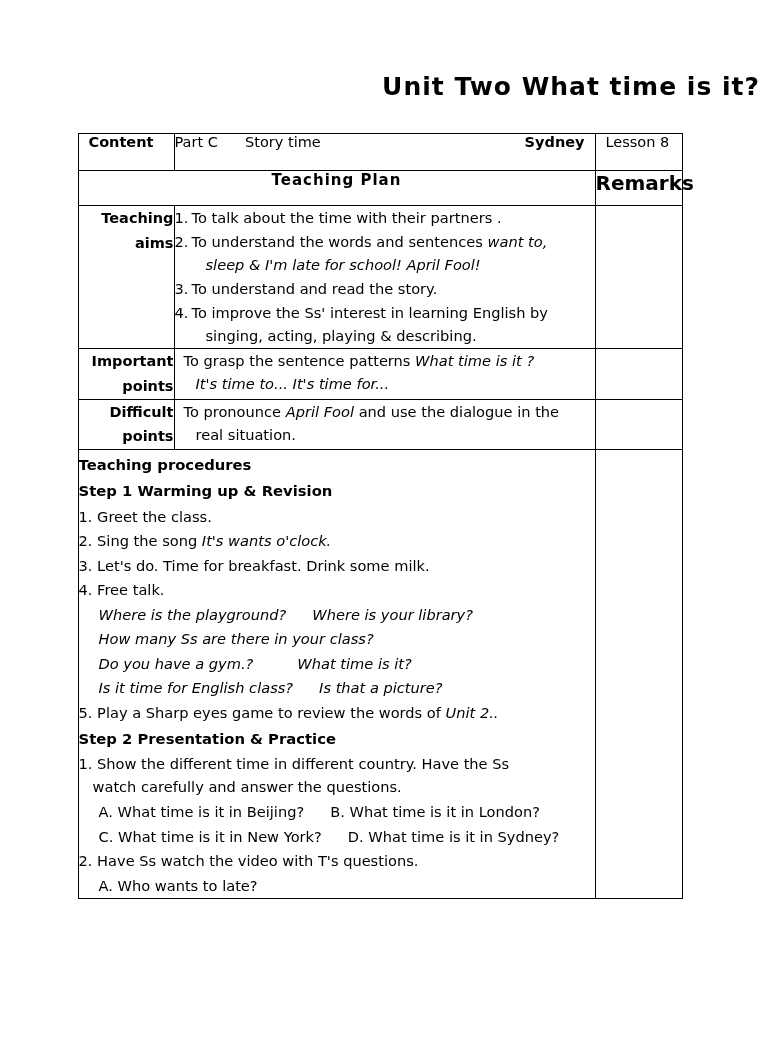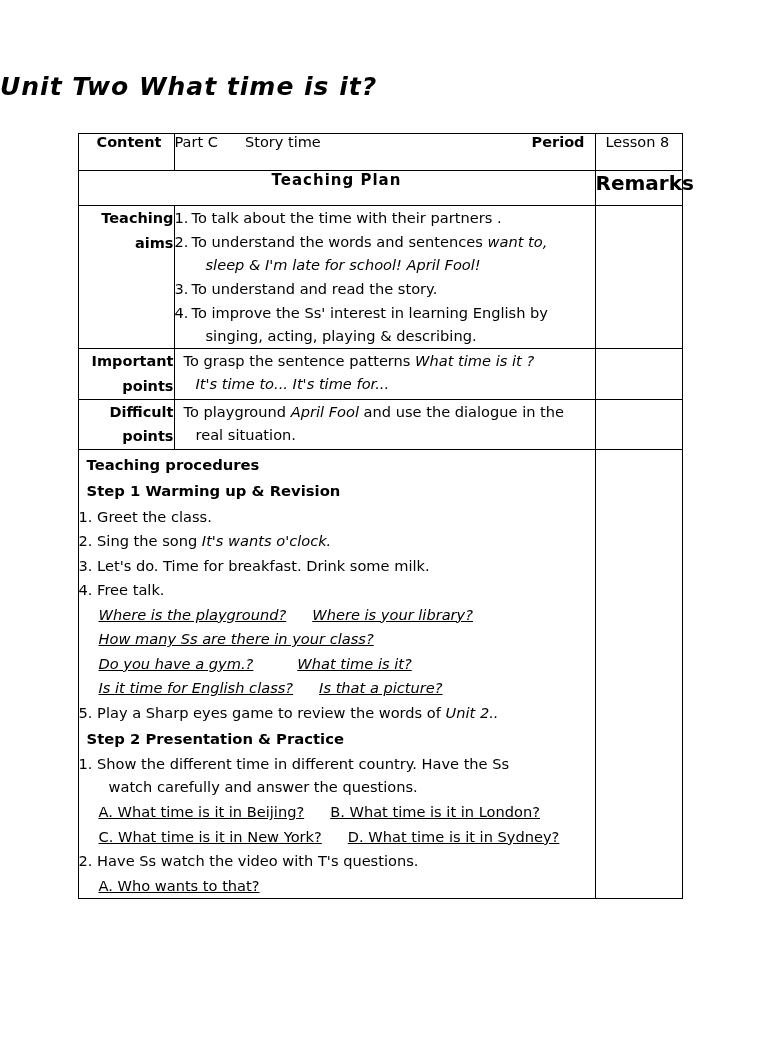--- a/index.html
+++ b/index.html
@@ -14,28 +14,27 @@
     color: #000;
     position: relative;
     overflow: hidden;
   }
   .page {
     width: 760px;
     height: 1043px;
     position: relative;
   }
   .doc-title {
-    text-align: left;
+    text-align: right;
     font-size: 25px;
     font-weight: bold;
     letter-spacing: 1px;
     margin-top: 72px;
     margin-bottom: 0;
     font-family: "DejaVu Sans", sans-serif;
-    font-style: italic;
   }
   table.lesson {
     border-collapse: collapse;
     width: 604px;
     margin: 32px auto 0 auto;
     table-layout: fixed;
   }
   table.lesson td {
     border: 1px solid #000;
     vertical-align: top;
@@ -52,21 +51,21 @@
     line-height: 1.7;
   }
   .ital {
     font-style: italic;
   }
   .row1 td {
     height: 36px;
     vertical-align: middle;
   }
   .row1 .c1 {
-    padding-left: 18px;
+    padding-left: 10px;
     font-size: 14.5px;
   }
   .row1 .c1 .lbl {
     font-weight: bold;
     margin-right: 10px;
   }
   .row1 .c2 {
     text-align: right;
     padding-right: 10px;
     font-size: 14.5px;
@@ -105,24 +104,24 @@
   .li > .num {
     position: absolute;
     left: 0;
     top: 0;
   }
   .aims-cell { padding: 9px 6px 9px 9px; }
   .proc-cell { padding: 8px 8px 8px 10px; }
   .step-head {
     font-weight: bold;
     font-size: 14.8px;
-    margin: 3px 0 2px 8px;
+    margin: 3px 0 2px 0;
   }
   .proc-line { margin-bottom: 1.5px; }
-  .indent1 { padding-left: 20px; text-decoration: underline; }
+  .indent1 { padding-left: 20px; }
   .spacer-wide { display: inline-block; width: 26px; }
   .spacer-med { display: inline-block; width: 18px; }
 </style>
 </head>
 <body>
 
 <div class="page">
 
   <div class="doc-title">Unit Two   What time is it?</div>
 
@@ -138,21 +137,21 @@
       <td class="c1" colspan="1">
         <span class="lbl">Content</span>
       </td>
       <td class="c2">
         <div style="display:flex; align-items:flex-start; justify-content:space-between;">
           <div style="text-align:left;">
             <span>Part C</span>
             <span class="spacer-med"></span>
             <span>Story time</span>
           </div>
-          <div class="lbl">Period</div>
+          <div class="lbl">Sydney</div>
         </div>
       </td>
       <td class="c3">
         <span>Lesson 8</span>
       </td>
     </tr>
 
     <tr class="row2">
       <td class="plan" colspan="2">Teaching   Plan</td>
       <td class="remarks" rowspan="1">Remarks</td>
@@ -200,21 +199,21 @@
       <td></td>
     </tr>
 
     <tr>
       <td class="label-cell">
         <div>Difficult</div>
         <div>points</div>
       </td>
       <td class="cell-pad content-text" style="padding-left:9px;">
         <div>
-          <span>To playground  </span><span class="ital">April Fool</span><span> and use  the dialogue  in the</span>
+          <span>To pronounce  </span><span class="ital">April Fool</span><span> and use  the dialogue  in the</span>
         </div>
         <div style="padding-left:12px;">real situation.</div>
       </td>
       <td></td>
     </tr>
 
     <tr>
       <td class="proc-cell content-text" colspan="2">
         <div class="step-head">Teaching procedures</div>
         <div class="step-head">Step 1   Warming up &amp; Revision</div>
@@ -252,34 +251,34 @@
         <div class="proc-line">
           <span>5.</span>
           <span>Play a Sharp eyes game  to review the words of </span><span class="ital">Unit 2..</span>
         </div>
 
         <div class="step-head">Step 2   Presentation &amp; Practice</div>
 
         <div class="proc-line">
           <span>1.</span>
           <span>Show  the  different  time  in  different  country.  Have  the  Ss</span>
-          <div style="padding-left:30px;">watch carefully and answer the questions.</div>
+          <div style="padding-left:14px;">watch carefully and answer the questions.</div>
         </div>
 
         <div class="indent1 proc-line">
           <span>A. What time  is it in Beijing?</span><span class="spacer-wide"></span><span>B. What time  is it in London?</span>
         </div>
         <div class="indent1 proc-line">
           <span>C. What time  is it in New York?</span><span class="spacer-wide"></span><span>D. What time  is it in Sydney?</span>
         </div>
 
         <div class="proc-line">
           <span>2.</span>
           <span>Have Ss watch the video with T's questions.</span>
         </div>
-        <div class="indent1 proc-line">A. Who wants to that?</div>
+        <div class="indent1 proc-line">A. Who wants to late?</div>
       </td>
       <td></td>
     </tr>
 
   </tbody>
     </table>
 </div>
 
 </body></html>

